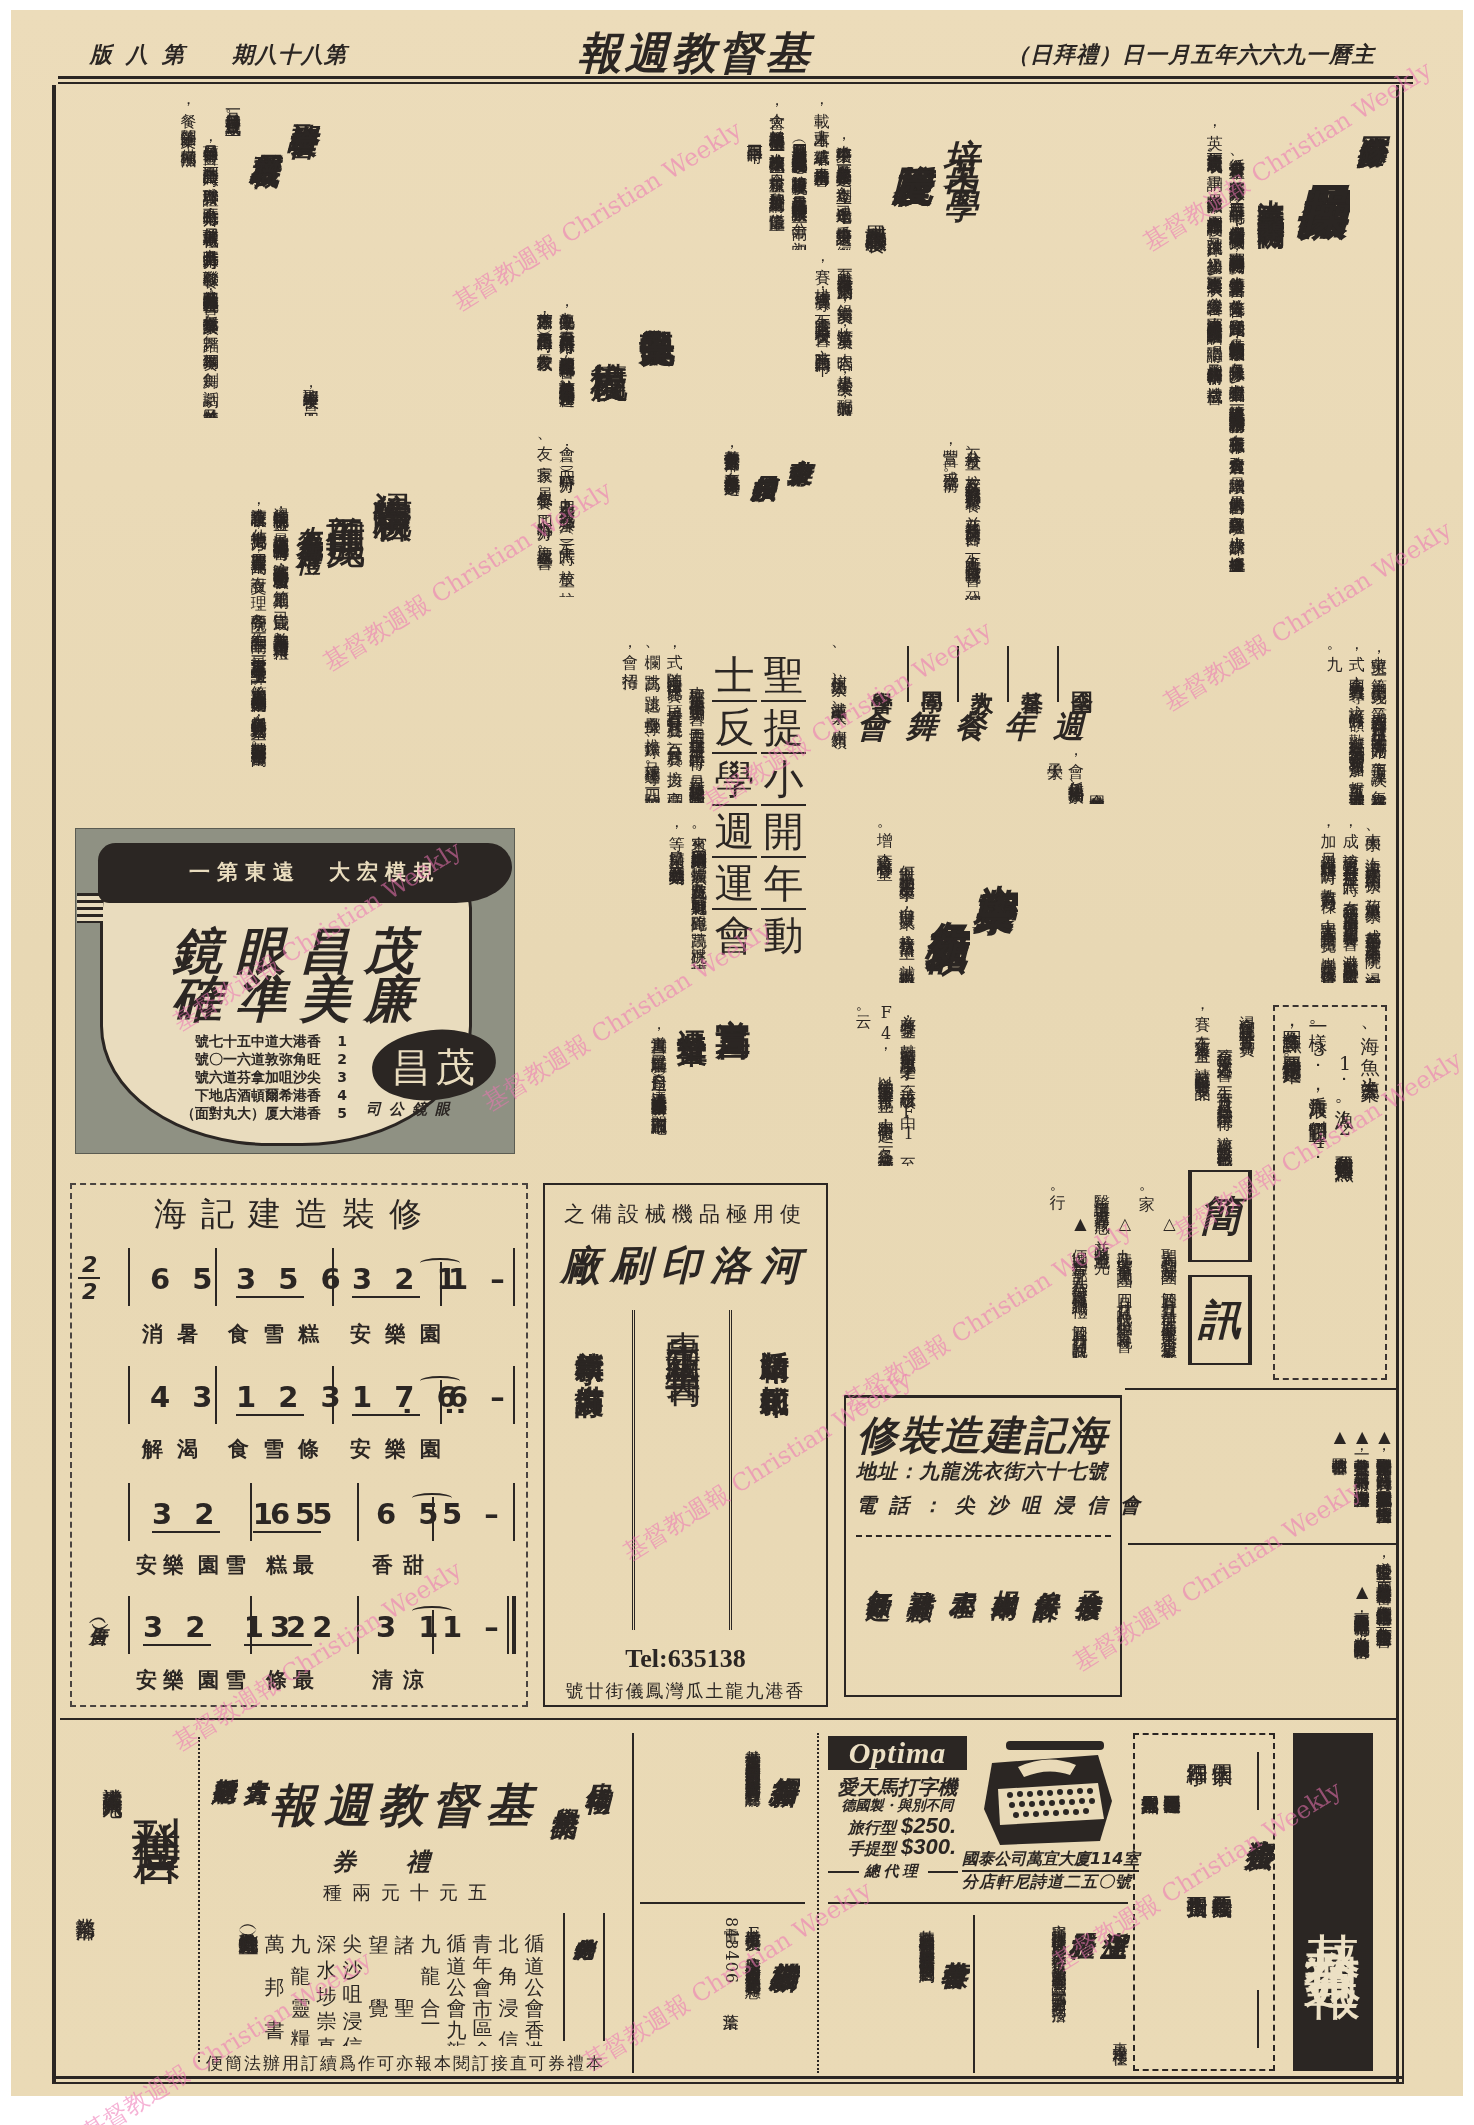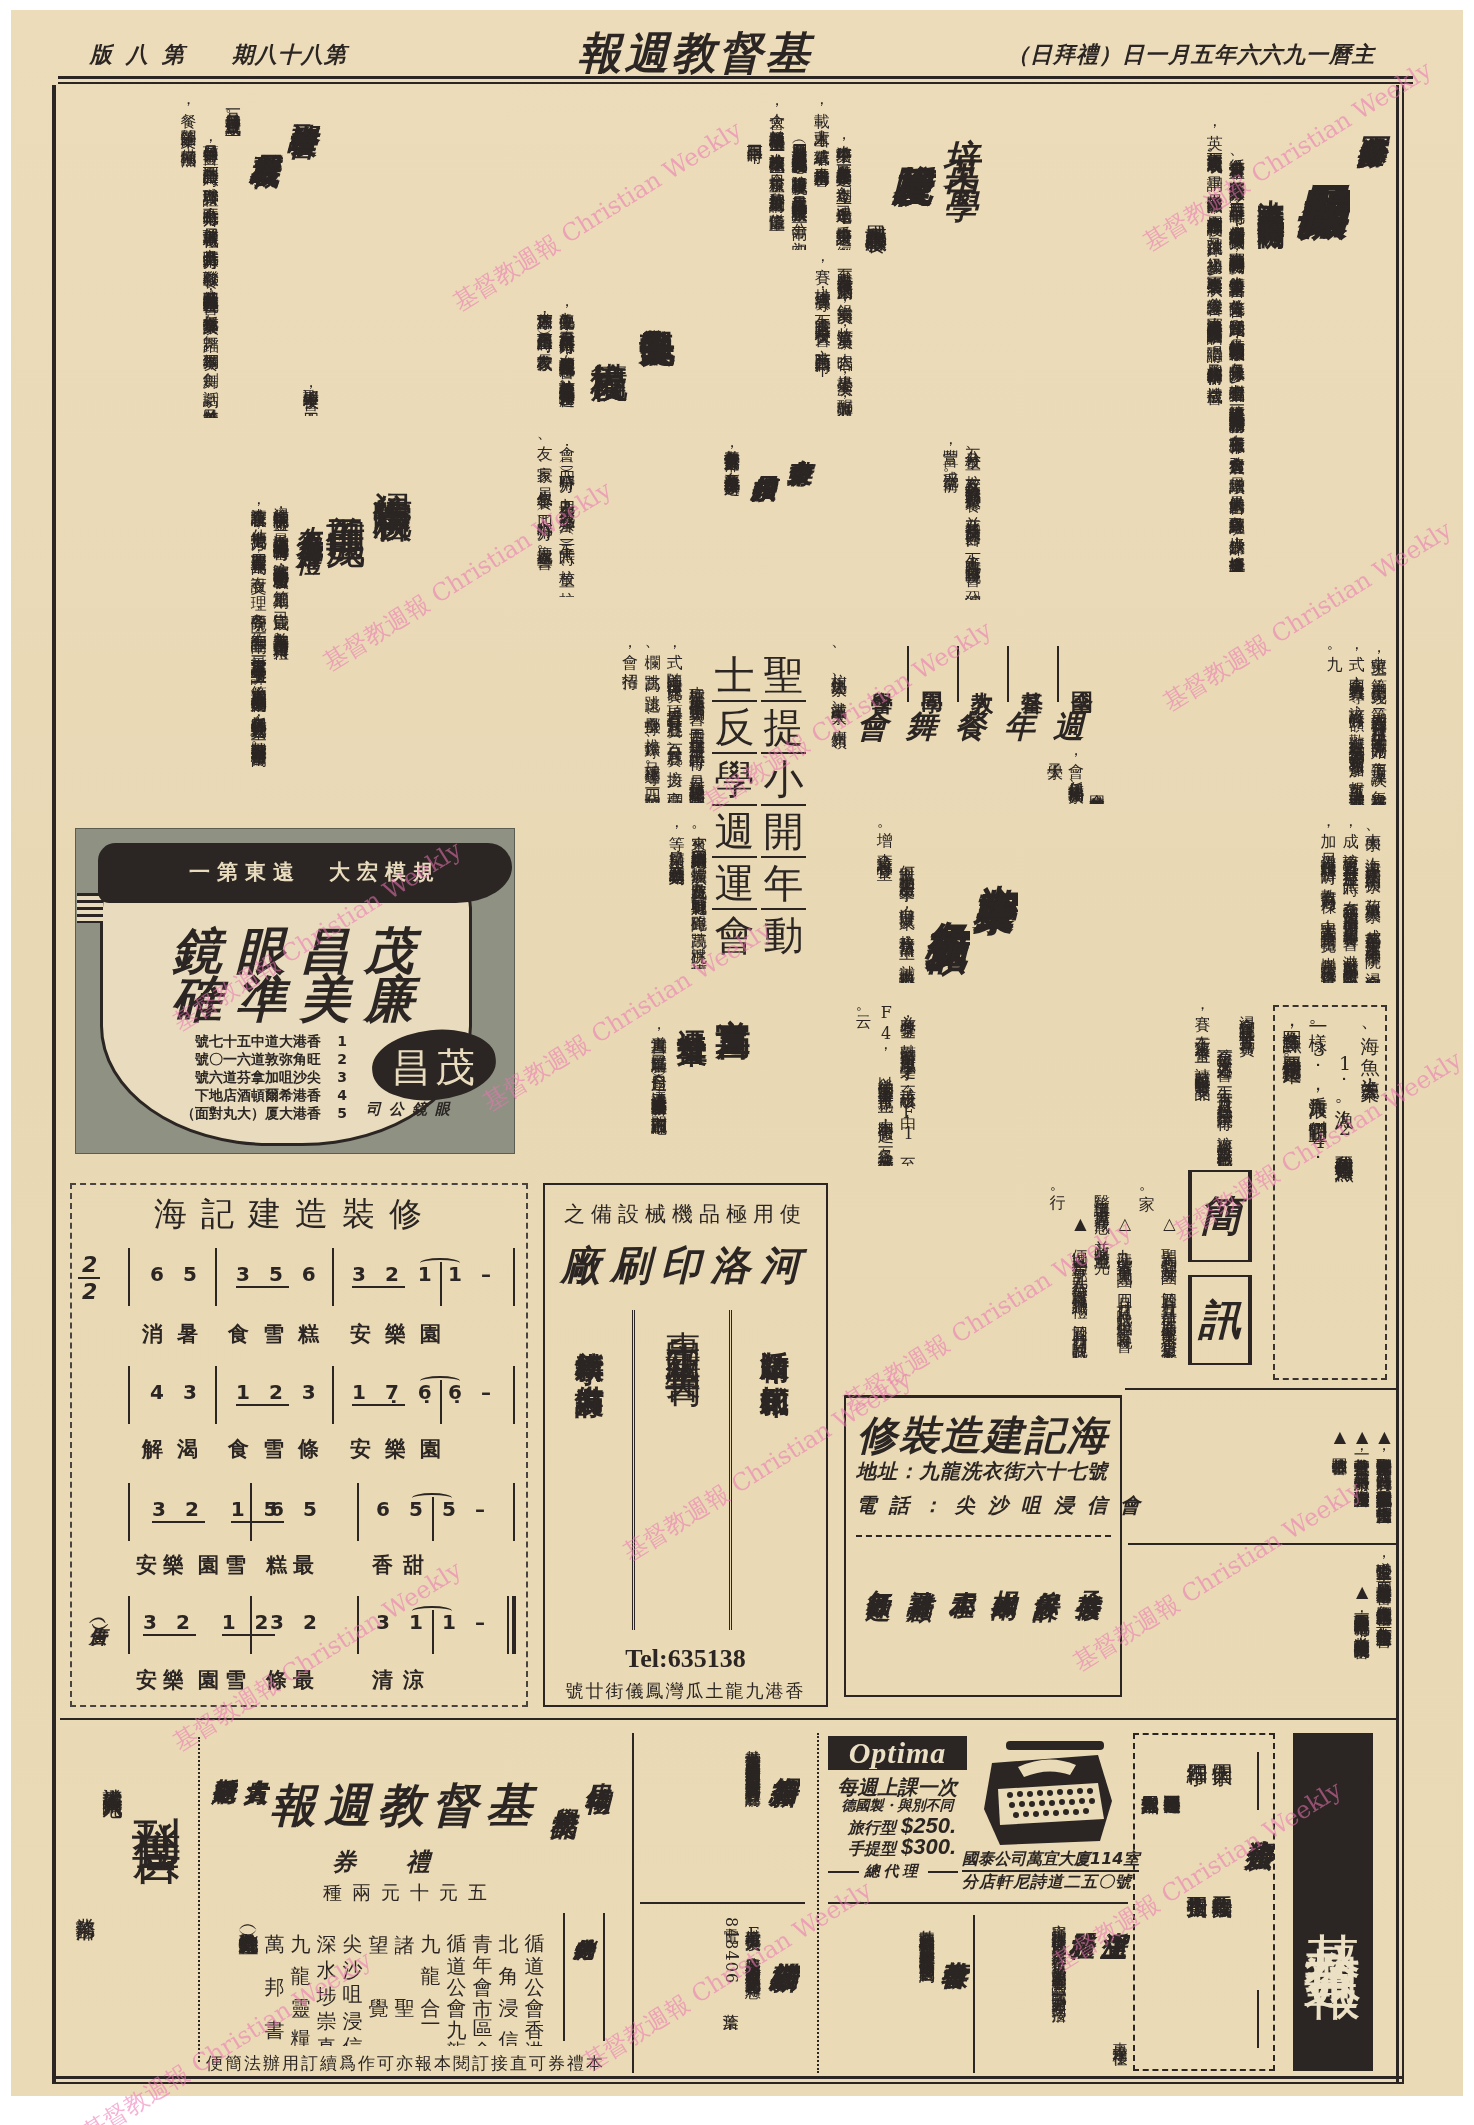--- a/index.html
+++ b/index.html
@@ -20,21 +20,21 @@
 
 .grid5{position:absolute;display:flex;flex-direction:row-reverse;}
 .grid5 .cell{writing-mode:vertical-rl;text-orientation:upright;width:50px;height:56px;font-size:22px;line-height:50px;text-align:center;font-family:"DejaVu Sans",sans-serif;font-weight:bold;border-left:2px solid #2b2623;}
 .grid5 .cell:last-child{border-left:none;}
 
 .sgrid{position:absolute;display:flex;flex-direction:column;}
 .sgrid .row{display:flex;flex-direction:row-reverse;}
 .sgrid .c{width:45px;height:52px;font-size:40px;line-height:50px;text-align:center;border-bottom:2px solid #2b2623;margin:0 2px;}
 .sgrid .row:last-child .c{border-bottom:none;}
 
-.note{position:absolute;font-family:"DejaVu Sans",sans-serif;font-weight:bold;font-size:20px;white-space:pre;letter-spacing:6px;}
+.note{position:absolute;font-family:"DejaVu Sans",sans-serif;font-weight:bold;font-size:29px;white-space:pre;letter-spacing:6px;}
 .beam{border-bottom:2px solid #2b2623;}
 .lyr{position:absolute;font-family:"DejaVu Serif",serif;font-weight:bold;font-size:21px;white-space:nowrap;letter-spacing:14px;}
 .bar{position:absolute;width:2px;background:#2b2623;}
 .tie{position:absolute;height:10px;border-top:2px solid #2b2623;border-radius:50% 50% 0 0;}
 .outlets p{text-align:justify;text-align-last:justify;}
 </style>
 </head>
 <body>
 
 <div class="paper"></div>
@@ -377,21 +377,21 @@
 <div class="v hd" style="left:766px;top:1940px;width:34px;height:120px;font-size:28px;line-height:34px;">紅磡新樓</div>
 <div class="v" style="left:652px;top:1916px;width:112px;height:158px;font-size:16px;line-height:22.3px;letter-spacing:1px;">
   <p>老龍坑街長樂大厦F座八樓單邊向南全層（新樓）有電梯歡迎主內兄弟居住如有意</p>
   <p style="text-orientation:mixed;">電848406　葉洽</p>
 </div>
 <div class="vdot" style="left:817px;top:1733px;height:340px;"></div>
 
 <div style="position:absolute;left:828px;top:1736px;width:139px;height:34px;background:#2b2623;display:flex;align-items:center;justify-content:center;">
   <span style="color:#ece0c4;font-family:'Liberation Serif',serif;font-style:italic;font-weight:bold;font-size:30px;letter-spacing:1px;">Optima</span>
 </div>
-<div class="h hd" style="left:828px;top:1774px;width:139px;text-align:center;font-size:20px;">每週上課一次</div>
+<div class="h hd" style="left:828px;top:1774px;width:139px;text-align:center;font-size:20px;">愛天馬打字機</div>
 <div class="h hd" style="left:828px;top:1797px;width:139px;text-align:center;font-size:14px;">德國製・與別不同</div>
 <div class="h" style="left:848px;top:1813px;">
   <span class="hd" style="font-size:16px;">旅行型</span>
   <span class="hd" style="font-size:22px;font-family:'Liberation Sans',sans-serif;">$250.</span>
 </div>
 <div class="h" style="left:848px;top:1834px;">
   <span class="hd" style="font-size:16px;">手提型</span>
   <span class="hd" style="font-size:22px;font-family:'Liberation Sans',sans-serif;">$300.</span>
 </div>
 <div class="h hd" style="left:828px;top:1862px;width:130px;display:flex;align-items:center;gap:6px;font-size:15px;">

